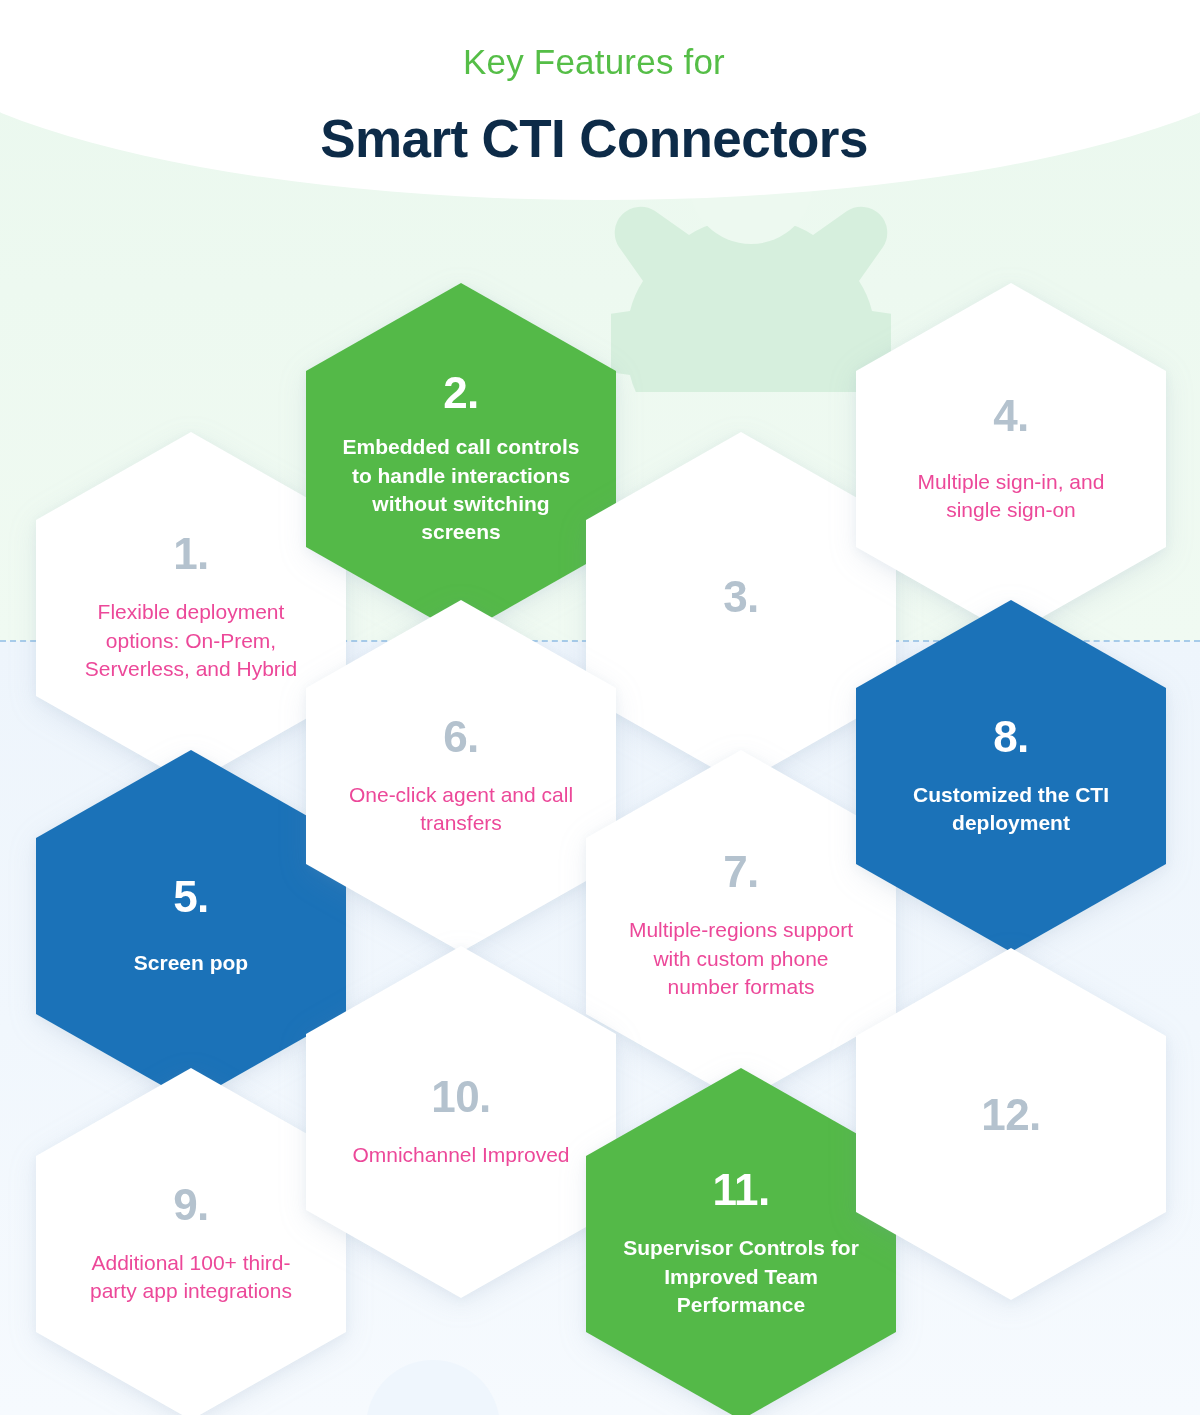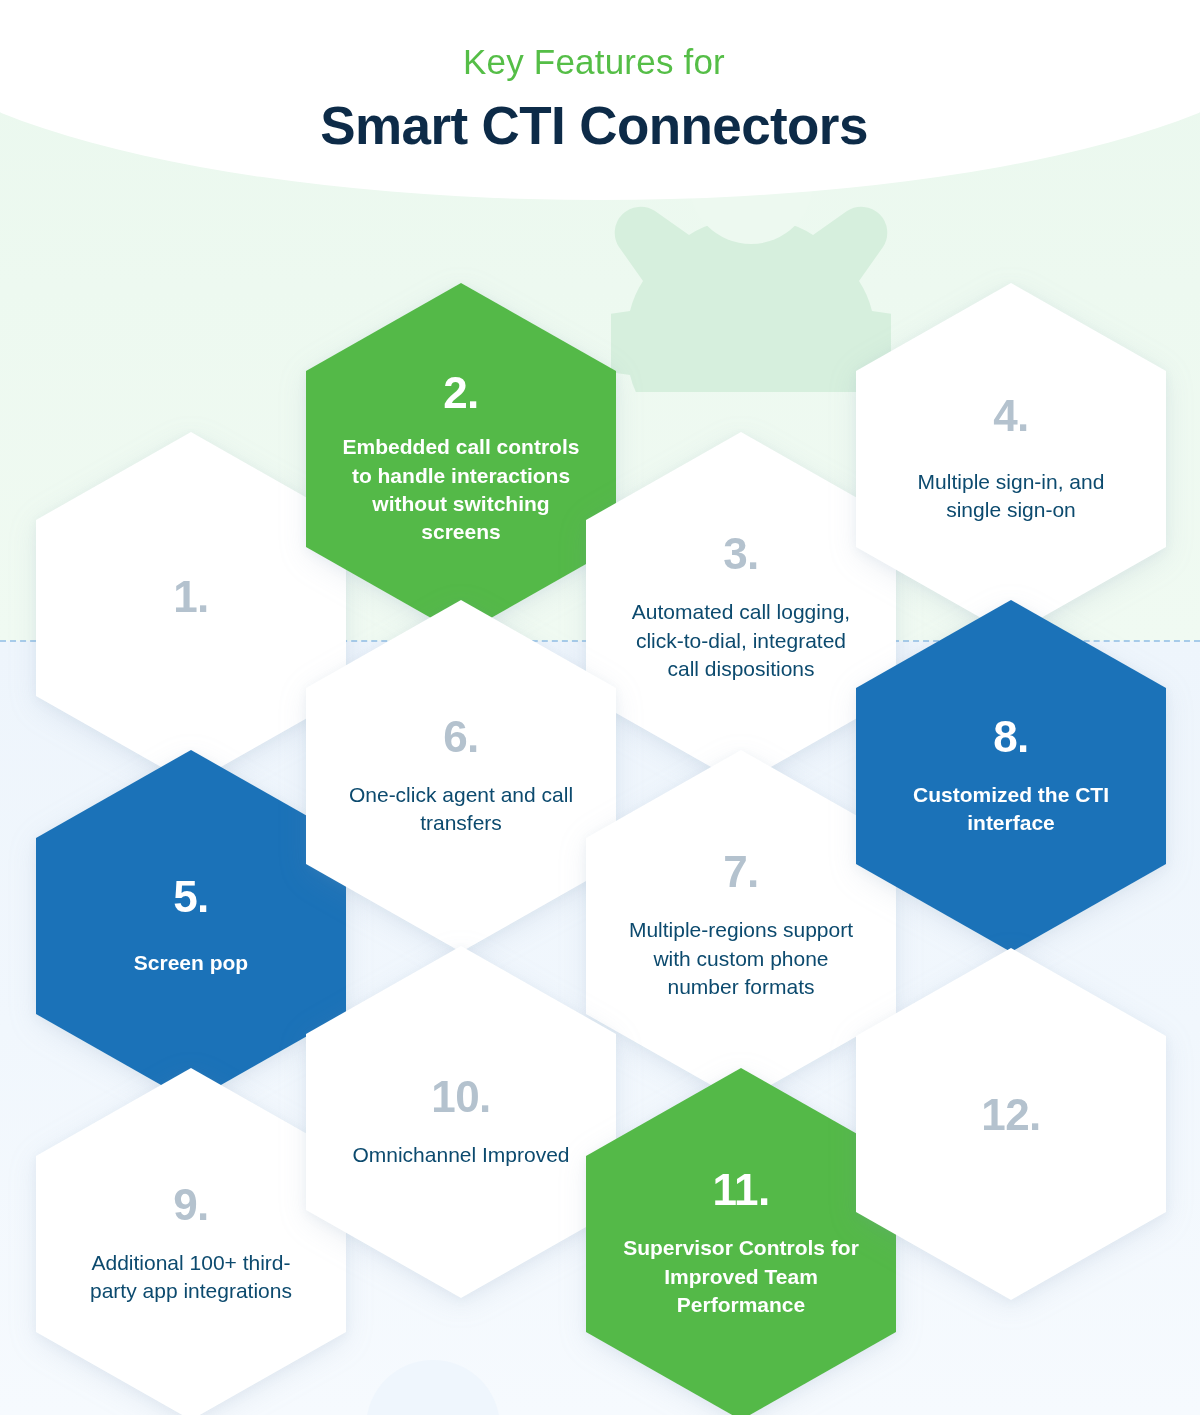--- a/index.html
+++ b/index.html
@@ -82,21 +82,21 @@
     color: #55be47;
     font-weight: 400;
     letter-spacing: .2px;
     line-height: 1.15;
   }
   .maintitle {
     font-size: 53px;
     color: #0d2b48;
     font-weight: 700;
     letter-spacing: -.6px;
-    margin-top: 14px;
+    margin-top: 27px;
     line-height: 1.15;
   }
 
   
   .hexfield {
     position: absolute;
     inset: 0;
     z-index: 4;
   }
 
@@ -142,21 +142,21 @@
   }
   .hex.white .num { color: #b4c2ce; }
   .hex.green .num,
   .hex.blue  .num { color: #ffffff; }
 
   .hex .label {
     font-size: 21px;
     line-height: 1.35;
     font-weight: 400;
   }
-  .hex.white .label { color: #0c4a6e; }
+  .hex.white .label { color: #ec4899; }
   .hex.green .label,
   .hex.blue  .label { color: #ffffff; font-weight: bold; }
 
   .hex.tight .num { margin-bottom: 18px; }
   .hex.roomy .num { margin-bottom: 30px; }
 </style>
 </head>
 <body>
 
 <div class="bg-root">
@@ -188,34 +188,34 @@
 <div class="heading">
   <div class="eyebrow">Key Features for</div>
   <div class="maintitle">Smart CTI Connectors</div>
 </div>
 
 <div class="hexfield">
 
   <div class="hex-wrap" style="left:36px;  top:432px;">
     <div class="hex white">
       <div class="num">1.</div>
+      <div class="label">Flexible deployment options: On-Prem, Serverless, and Hybrid</div>
     </div>
   </div>
 
   <div class="hex-wrap" style="left:306px; top:283px;">
     <div class="hex green tight">
       <div class="num">2.</div>
       <div class="label">Embedded call controls to handle interactions without switching screens</div>
     </div>
   </div>
 
   <div class="hex-wrap" style="left:586px; top:432px;">
     <div class="hex white">
       <div class="num">3.</div>
-      <div class="label">Automated call logging, click-to-dial, integrated call dispositions</div>
     </div>
   </div>
 
   <div class="hex-wrap" style="left:856px; top:283px;">
     <div class="hex white roomy">
       <div class="num">4.</div>
       <div class="label">Multiple sign-in, and single sign-on</div>
     </div>
   </div>
 
@@ -236,21 +236,21 @@
   <div class="hex-wrap" style="left:586px; top:750px;">
     <div class="hex white">
       <div class="num">7.</div>
       <div class="label">Multiple-regions support with custom phone number formats</div>
     </div>
   </div>
 
   <div class="hex-wrap" style="left:856px; top:600px;">
     <div class="hex blue">
       <div class="num">8.</div>
-      <div class="label">Customized the CTI interface</div>
+      <div class="label">Customized the CTI deployment</div>
     </div>
   </div>
 
   <div class="hex-wrap" style="left:36px;  top:1068px;">
     <div class="hex white">
       <div class="num">9.</div>
       <div class="label">Additional 100+ third-party app integrations</div>
     </div>
   </div>
 

